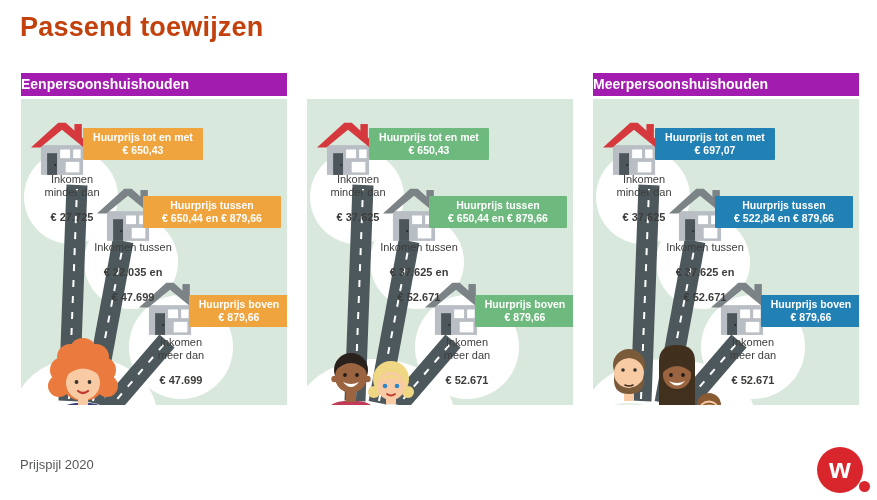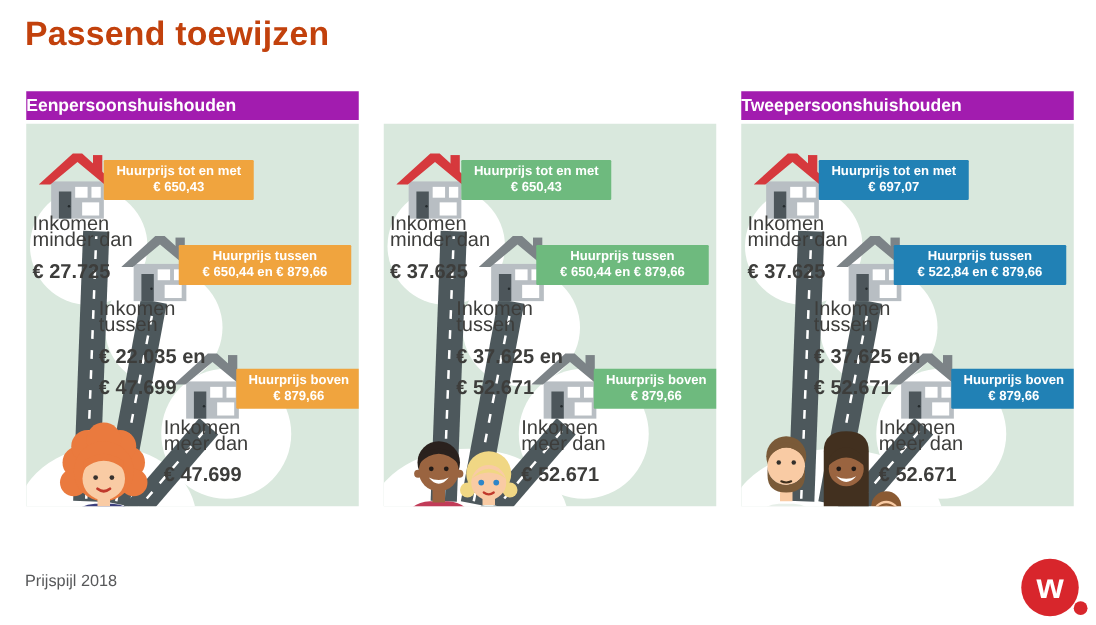--- a/index.html
+++ b/index.html
@@ -29,21 +29,21 @@
     position:absolute;color:#fff;font-size:10.5px;font-weight:700;
     text-align:center;padding:3px 4px;line-height:13px;border-radius:1px;
   }
   .panel-0 .rent-label{background:#f0a43e;}
   .panel-1 .rent-label{background:#6eba7e;}
   .panel-2 .rent-label{background:#2181b5;}
   .rent-1{left:62px;top:29px;width:112px;}
   .rent-2{left:122px;top:97px;width:130px;}
   .rent-3{left:168px;top:196px;width:92px;}
   .income{
-    position:absolute;font-size:16px;line-height:13px;color:#3d3d3b;text-align:left;
+    position:absolute;font-size:11px;line-height:13px;color:#3d3d3b;text-align:center;
   }
   .income .eur{font-weight:700;margin-top:12px;}
   .inc-1{left:5px;top:74px;width:92px;}
   .inc-2{left:58px;top:142px;width:108px;}
   .inc-3{left:110px;top:237px;width:100px;}
   .footer-note{
     position:absolute;left:20px;top:457px;font-size:13px;color:#57585a;
   }
   .logo{
     position:absolute;left:817px;top:447px;width:46px;height:46px;border-radius:50%;
@@ -248,21 +248,21 @@
       </div>
       <div class="income inc-3">
         <div>Inkomen</div>
         <div>meer dan</div>
         <div class="eur">€ 52.671</div>
       </div>
     </div>
   </section>
 
   <section class="panel panel-2">
-    <header class="panel-header">Tweepersoonshuishouden</header>
+    <header class="panel-header">Meerpersoonshuishouden</header>
     <div class="panel-body">
       <svg class="scene" viewBox="0 0 266 354">
         <circle cx="50" cy="98" r="47" fill="#fff"></circle>
         <circle cx="110" cy="163" r="47" fill="#fff"></circle>
         <circle cx="160" cy="248" r="52" fill="#fff"></circle>
         <ellipse cx="76" cy="318" rx="86" ry="58" fill="#fff"></ellipse>
         <use href="#roads"></use>
         <use href="#house-red" x="10" y="18" width="62" height="60"></use>
         <use href="#house-gray" x="76" y="84" width="62" height="60"></use>
         <use href="#house-gray" x="118" y="178" width="62" height="60"></use>
@@ -291,20 +291,20 @@
         <div>€ 879,66</div>
       </div>
       <div class="income inc-3">
         <div>Inkomen</div>
         <div>meer dan</div>
         <div class="eur">€ 52.671</div>
       </div>
     </div>
   </section>
 
-  <div class="footer-note">Prijspijl 2018</div>
+  <div class="footer-note">Prijspijl 2020</div>
 
   <div class="logo">
     <span>w</span>
   </div>
   <div class="logo-dot"></div>
 
 </div>
 
 </body></html>

